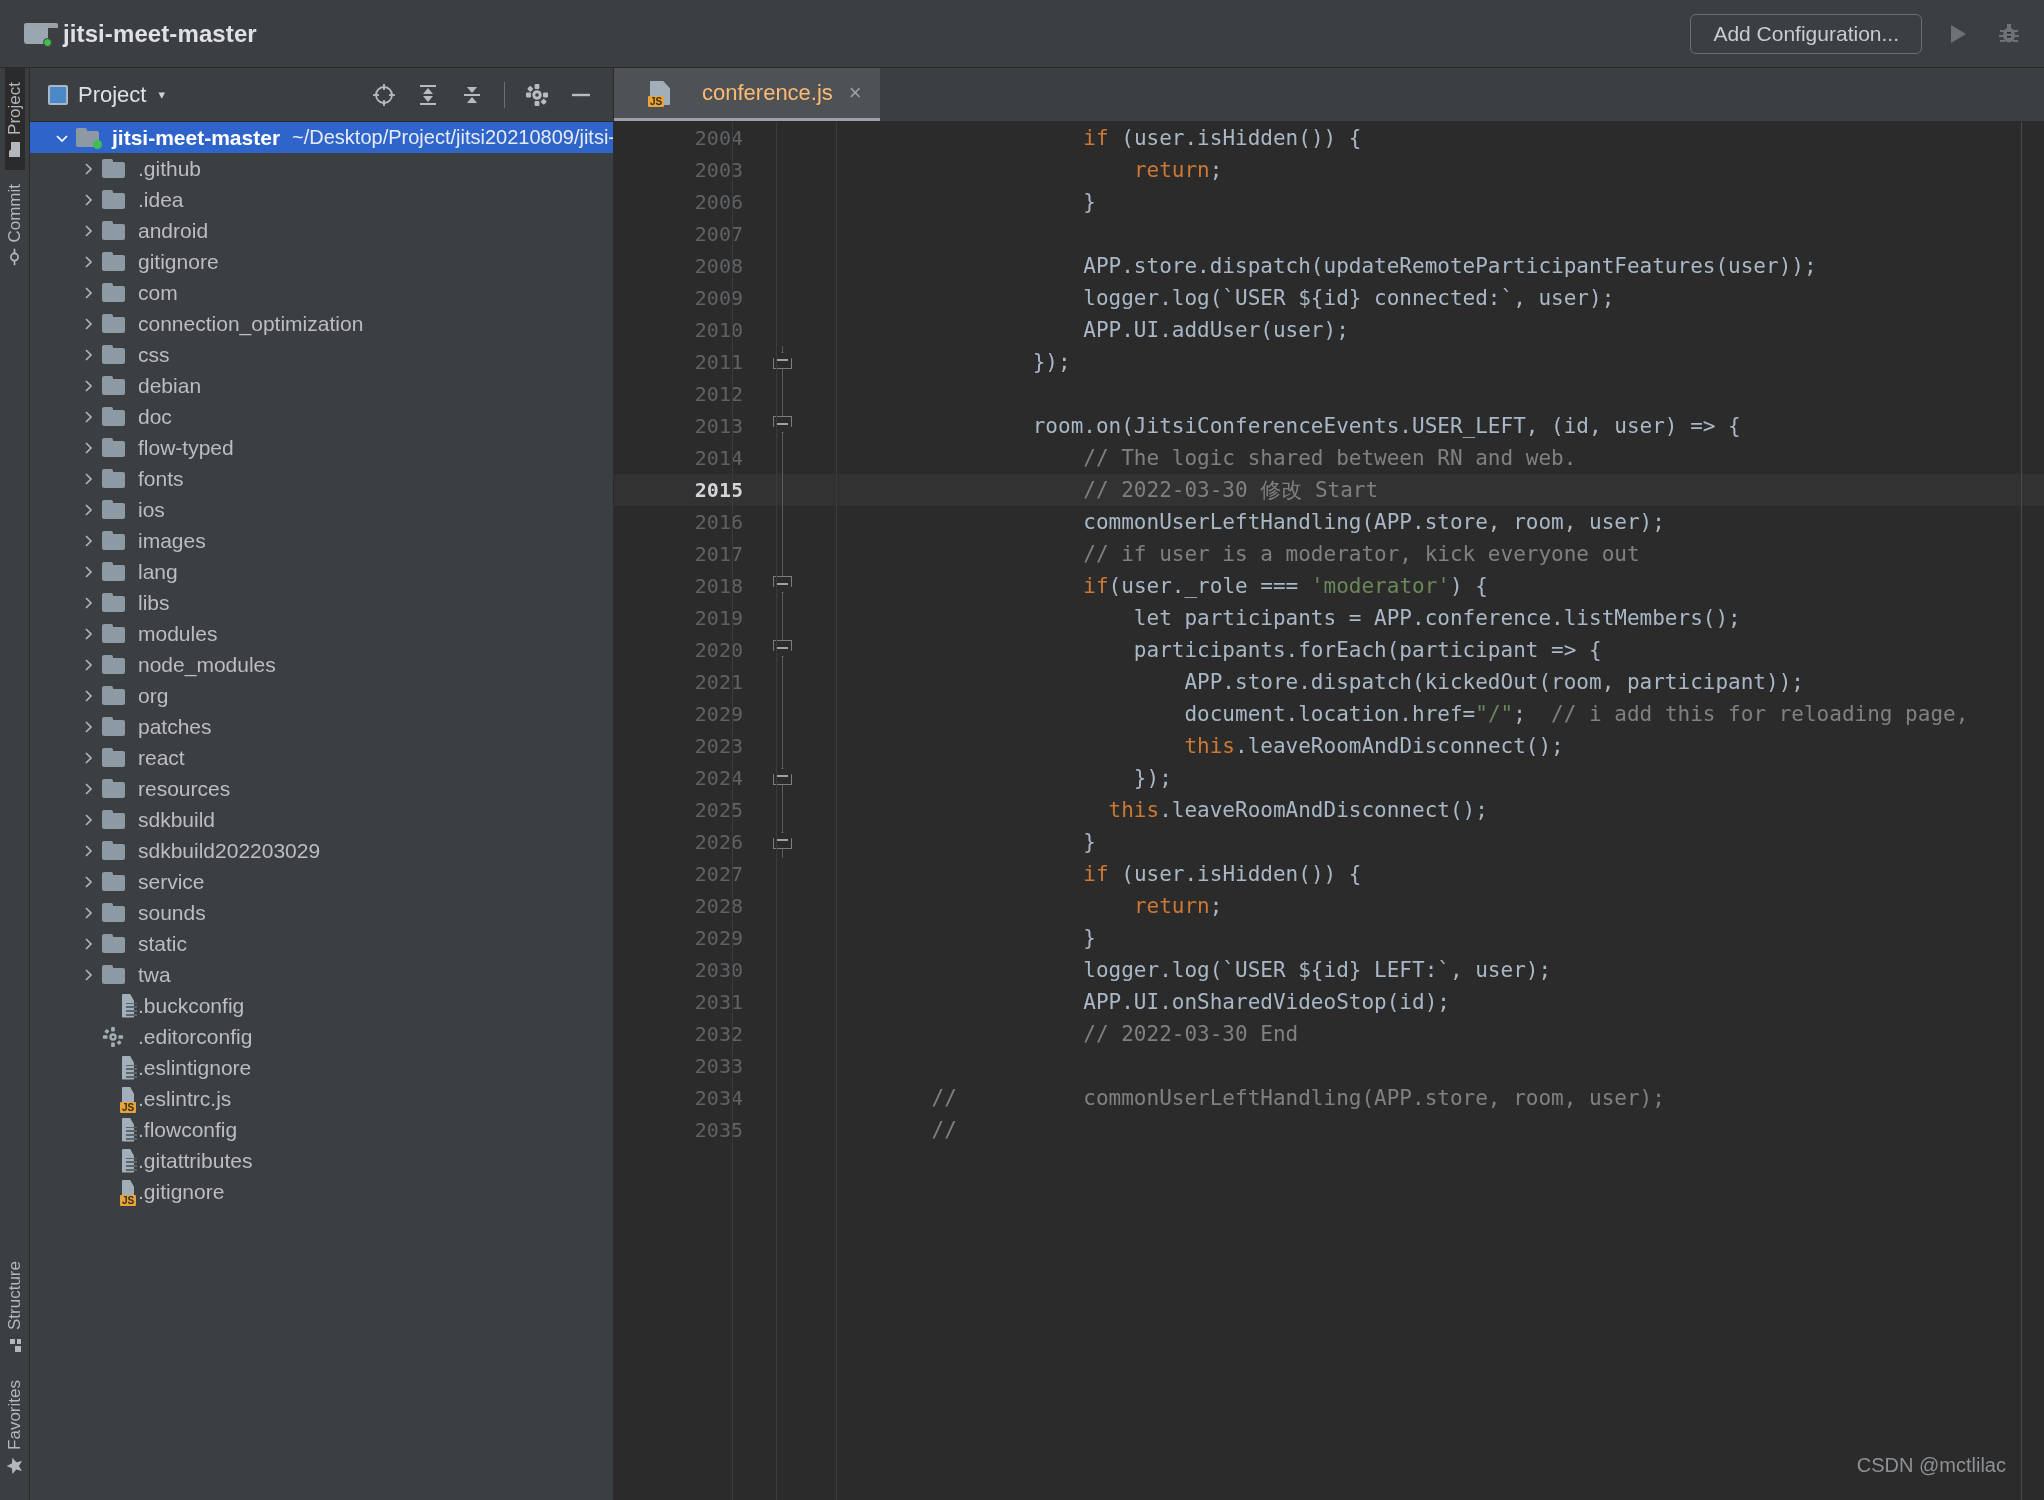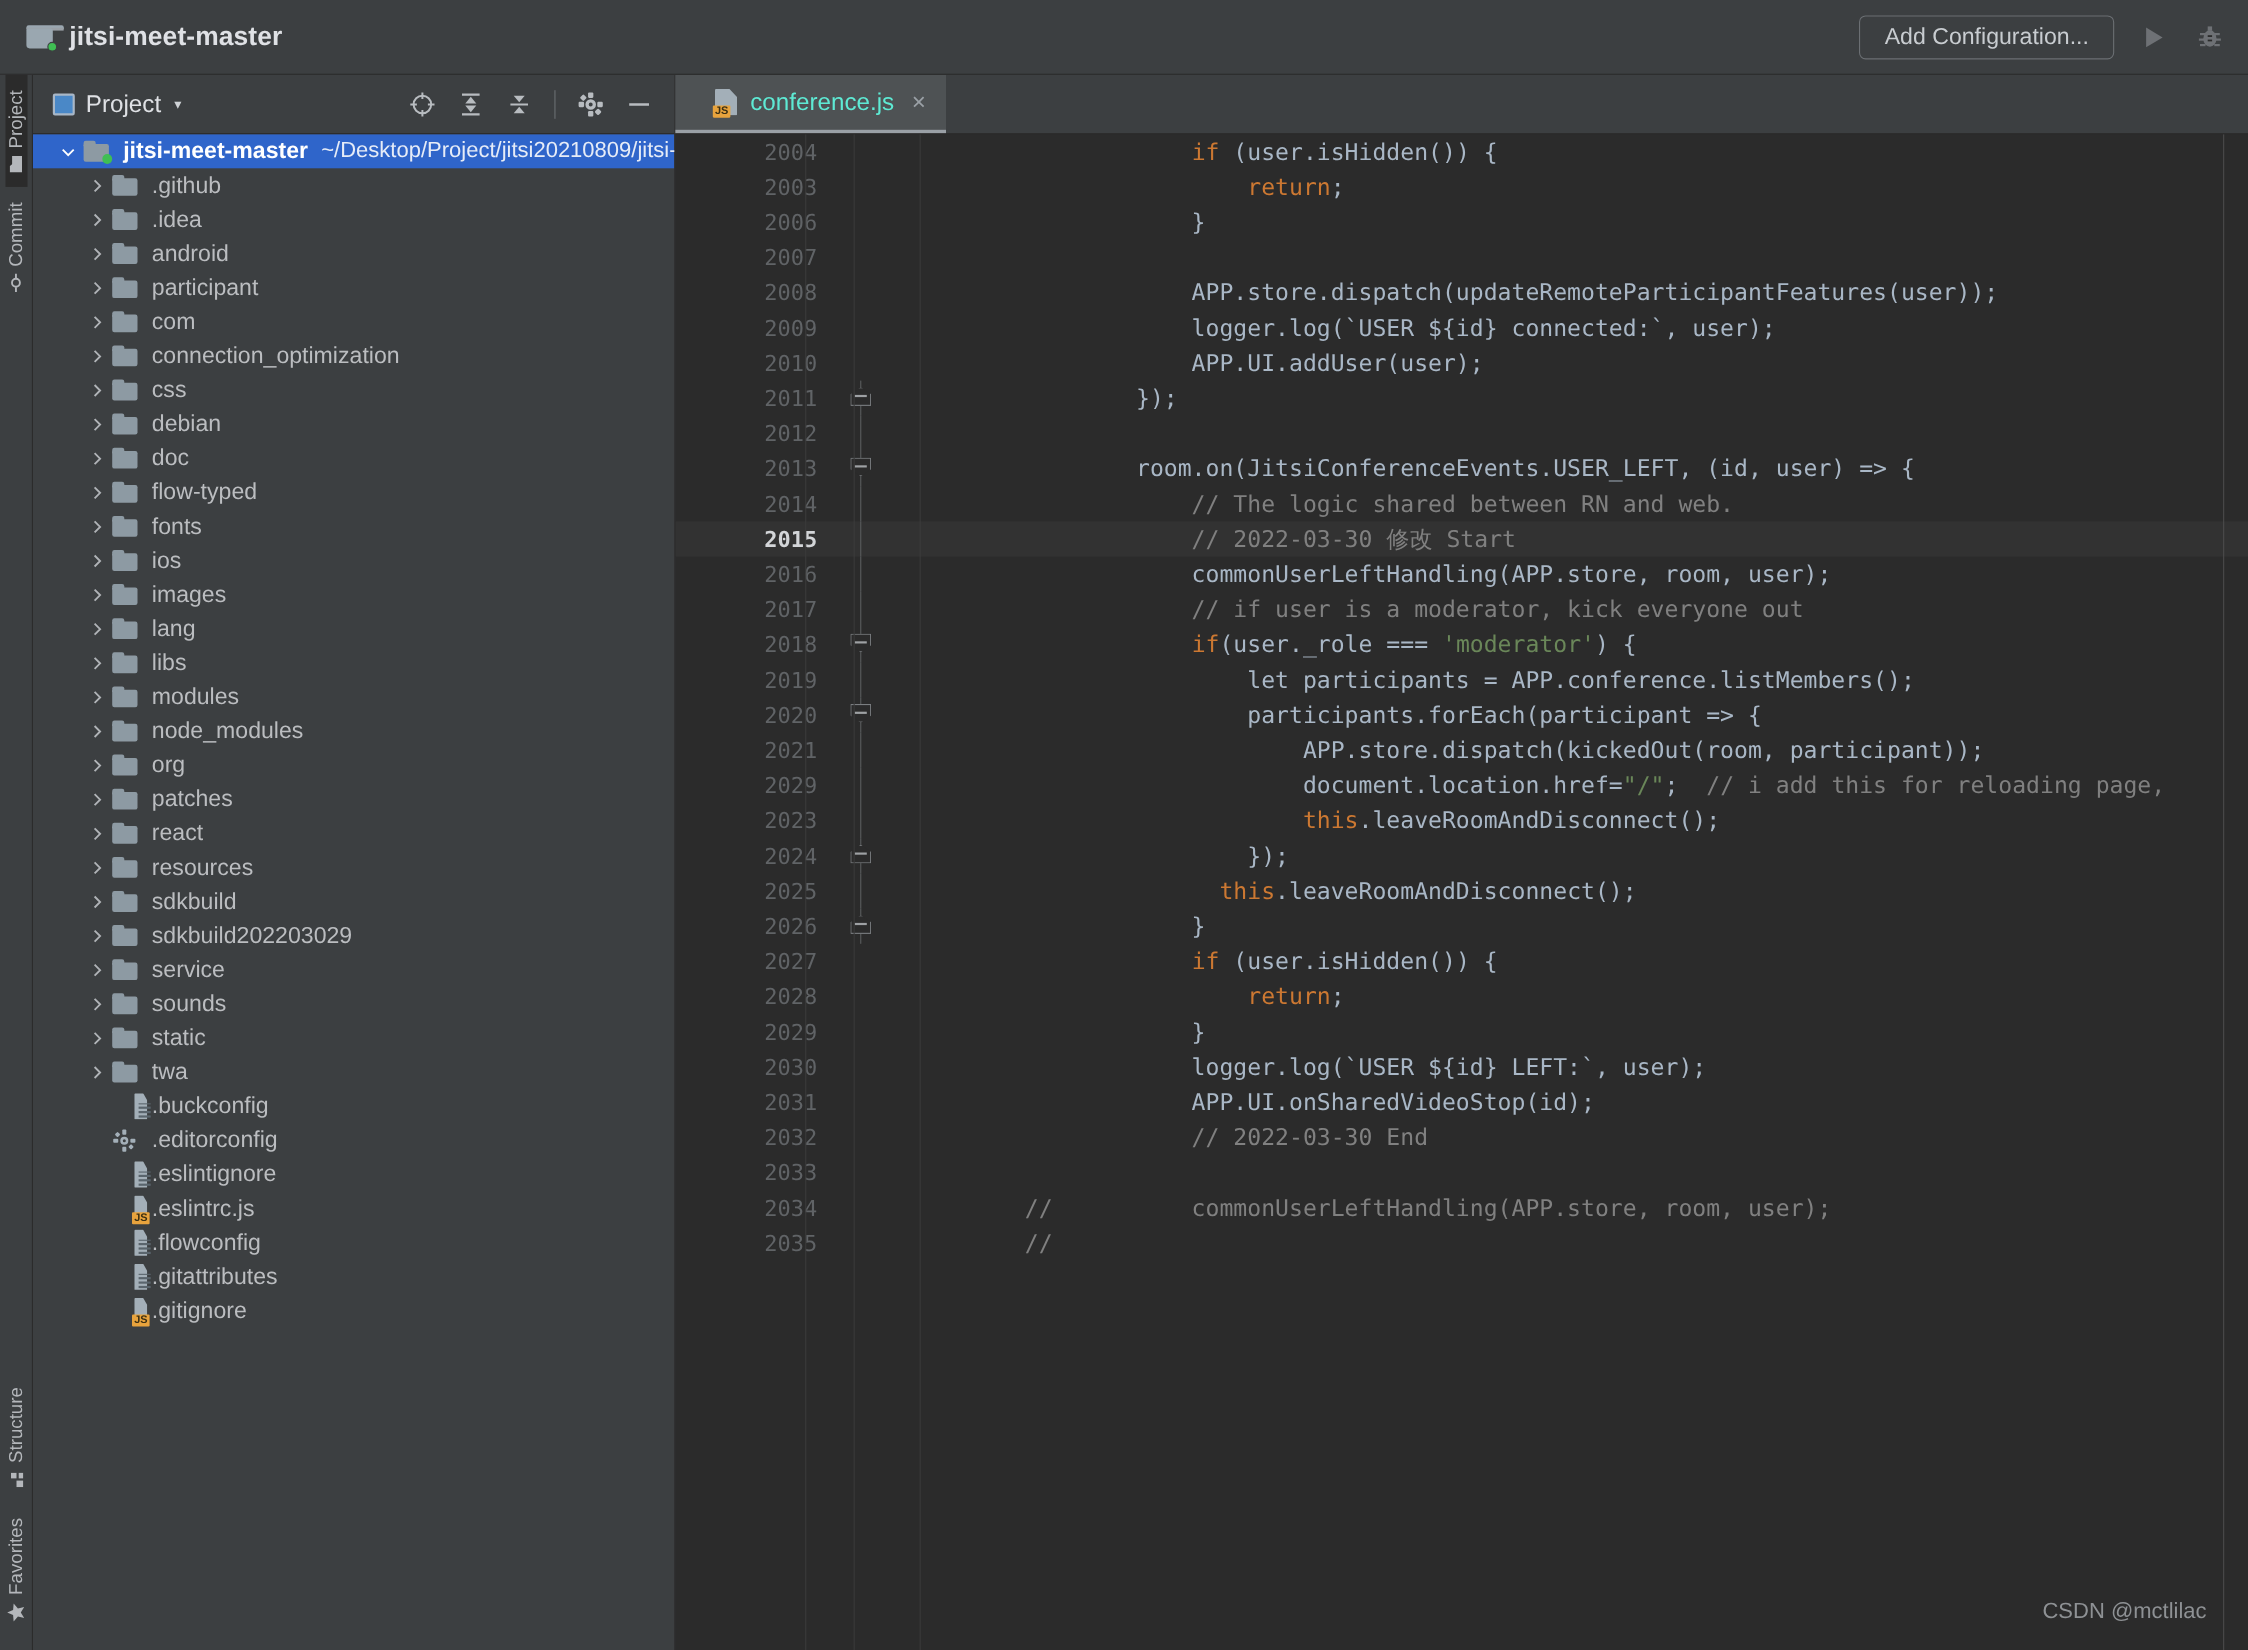--- a/index.html
+++ b/index.html
@@ -158,21 +158,21 @@
   .tabbar {
     height: 54px; flex: 0 0 54px; background: #3c3f41;
     display: flex; align-items: stretch; border-bottom: 1px solid #2b2b2b;
   }
   .tab {
     display: flex; align-items: center; gap: 12px;
     padding: 0 18px 0 16px; background: #4e5254;
     border-bottom: 3px solid #9aa0a6;
     cursor: pointer;
   }
-  .tab .tname { color: #5eead4; font-size: 22px; }
+  .tab .tname { color: #fdba74; font-size: 22px; margin-left: 20px; }
   .tab .tclose { color: #9aa0a6; font-size: 22px; line-height: 1; padding-left: 4px; }
 
   .editor {
     flex: 1 1 auto; position: relative; overflow: hidden;
     background: #2b2b2b;
     font-family: "DejaVu Sans Mono", monospace;
   }
   .code-rows { position: relative; }
   .cline {
     height: 32px; display: flex; align-items: center;
@@ -420,21 +420,21 @@
               <svg width="16" height="16" viewBox="0 0 16 16">
                 <polyline points="6,3 11,8 6,13" fill="none" stroke="#b0b3b7" stroke-width="1.7"></polyline>
               </svg>
             </span>
             <span class="icon-wrap">
               <span class="folder-ic">
                 <span class="t"></span>
                 <span class="b"></span>
               </span>
             </span>
-            <span class="name">participant</span>
+            <span class="name">gitignore</span>
           </div>
           <div class="row">
             <span class="indent"></span>
             <span class="arrow">
               <svg width="16" height="16" viewBox="0 0 16 16">
                 <polyline points="6,3 11,8 6,13" fill="none" stroke="#b0b3b7" stroke-width="1.7"></polyline>
               </svg>
             </span>
             <span class="icon-wrap">
               <span class="folder-ic">

